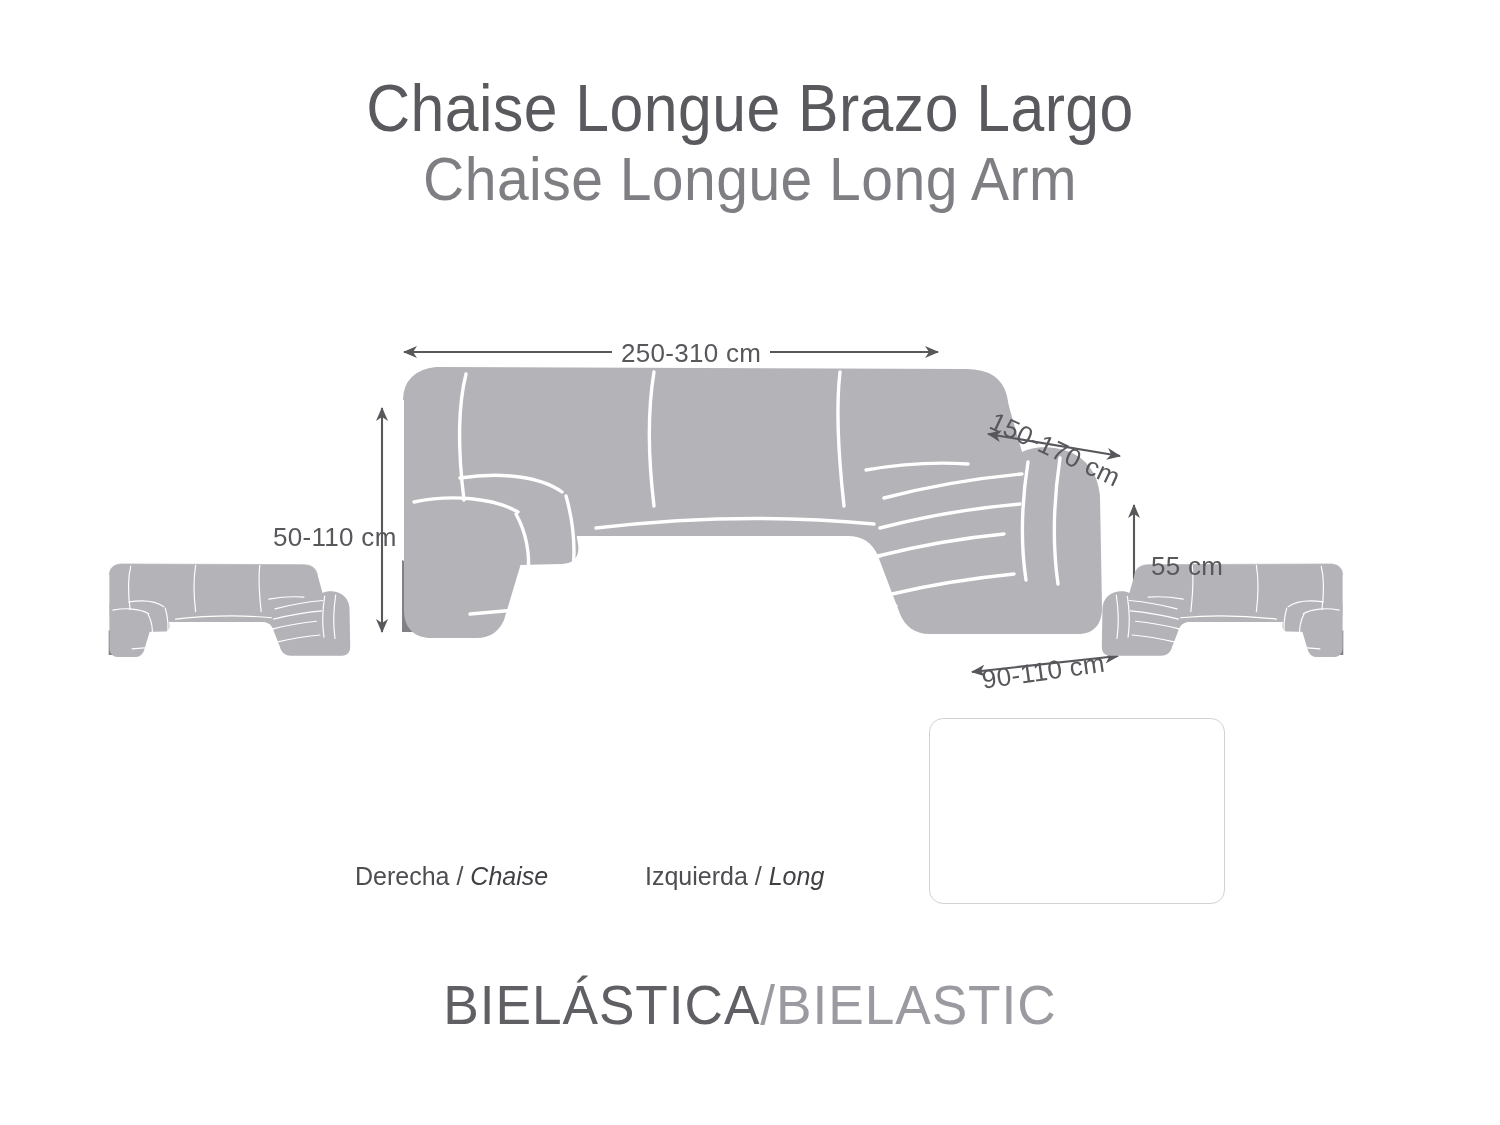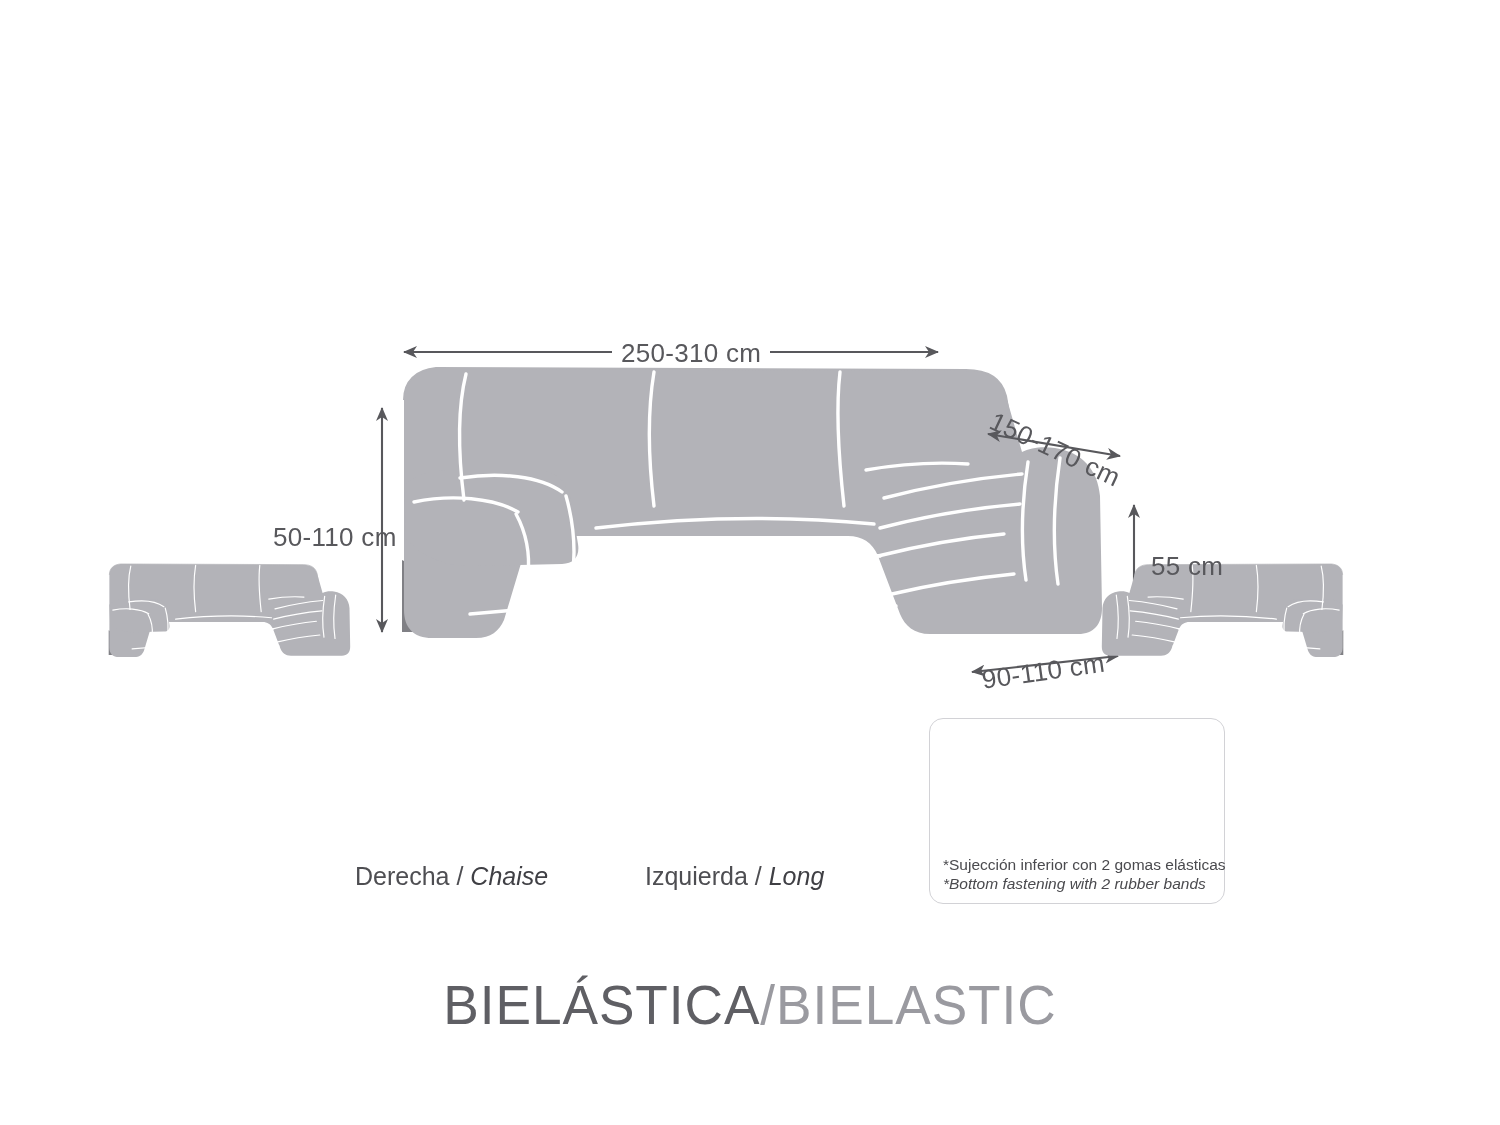--- a/index.html
+++ b/index.html
@@ -70,20 +70,24 @@
   .info-text .en{font-style:italic;}
 
   svg{display:block;}
   .nosel{user-select:none;}
 </style>
 </head>
 <body>
 
 <div class="page">
 
+  <div class="title-block">
+    <div class="title-es">Chaise Longue Brazo Largo</div>
+    <div class="title-en">Chaise Longue Long Arm</div>
+  </div>
 
   <svg width="1500" height="1125" viewBox="0 0 1500 1125" style="position:absolute;left:0;top:0;pointer-events:none;">
 
     <defs>
 
       <marker id="arrEnd" markerWidth="16" markerHeight="16" refX="13" refY="6" orient="auto" markerUnits="userSpaceOnUse">
         <path d="M14,6 L0,0 L4,6 L0,12 Z" fill="#58585c"></path>
       </marker>
       <marker id="arrStart" markerWidth="16" markerHeight="16" refX="3" refY="6" orient="auto" markerUnits="userSpaceOnUse">
         <path d="M2,6 L16,0 L12,6 L16,12 Z" fill="#58585c"></path>
@@ -219,22 +223,18 @@
     <span>/</span>
     <span class="en">Chaise</span>
   </div>
   <div class="variant-caption" id="cap-left">
     <span>Izquierda</span>
     <span>/</span>
     <span class="en">Long</span>
   </div>
 
   <div class="infobox"></div>
-  <div class="info-text">
-    <div>*Sujección inferior con 2 gomas elásticas</div>
-    <div class="en">*Bottom fastening with 2 rubber bands</div>
-  </div>
 
   <div class="footer">
     <span class="es">BIELÁSTICA</span><span class="en">/BIELASTIC</span>
   </div>
 
 </div>
 
 </body></html>

